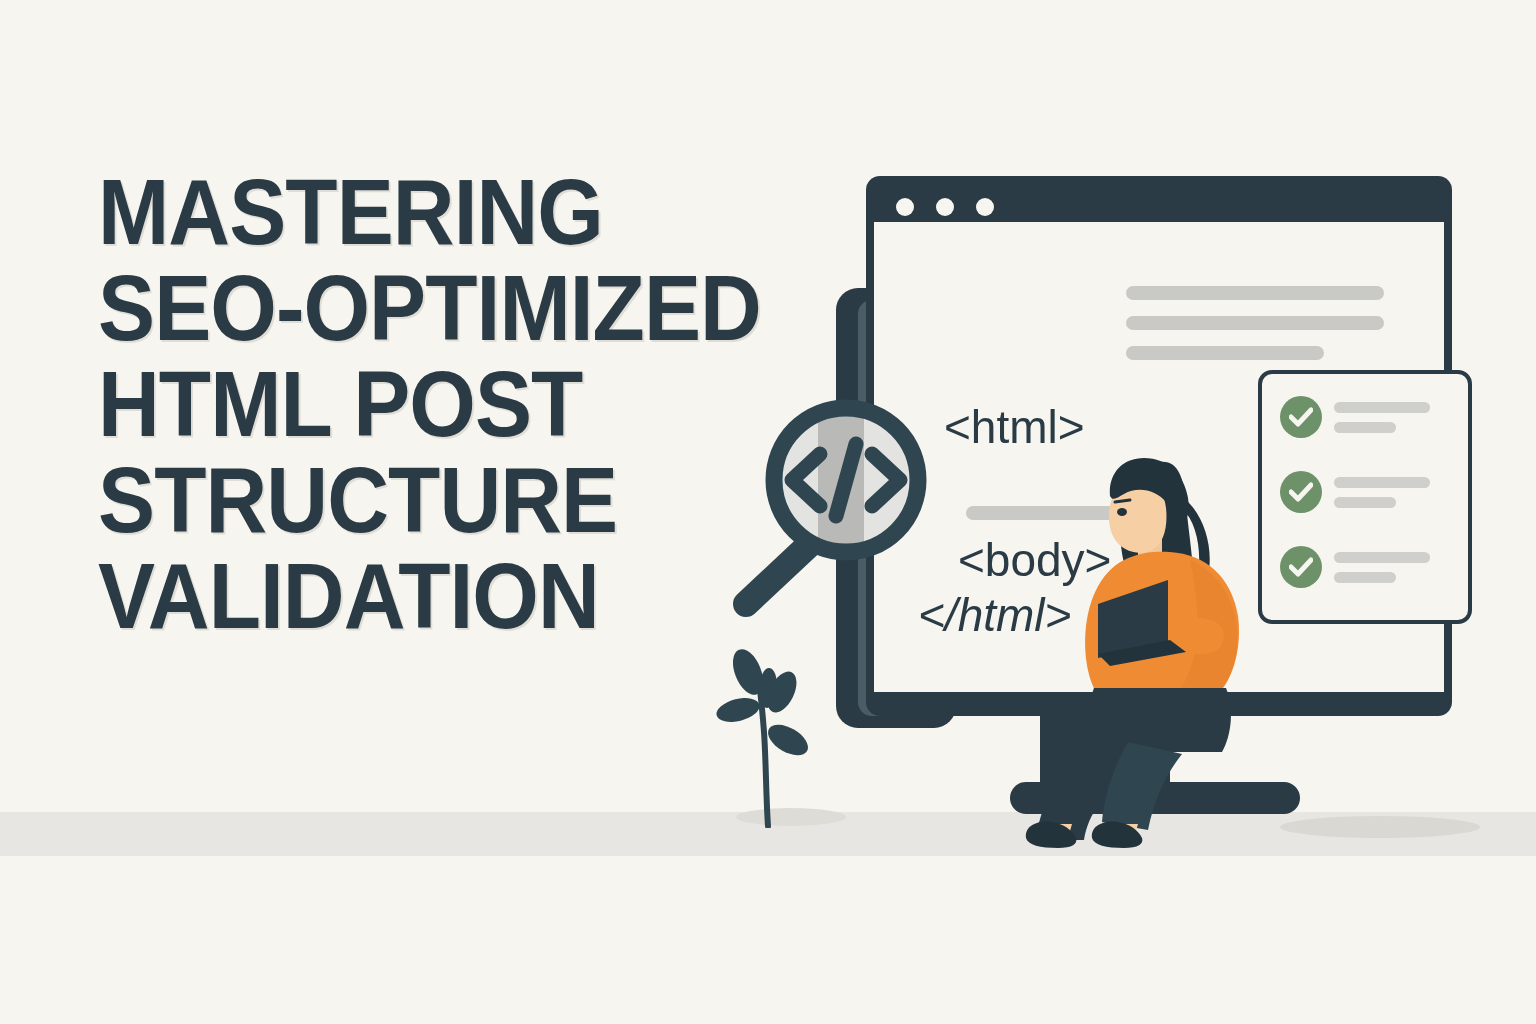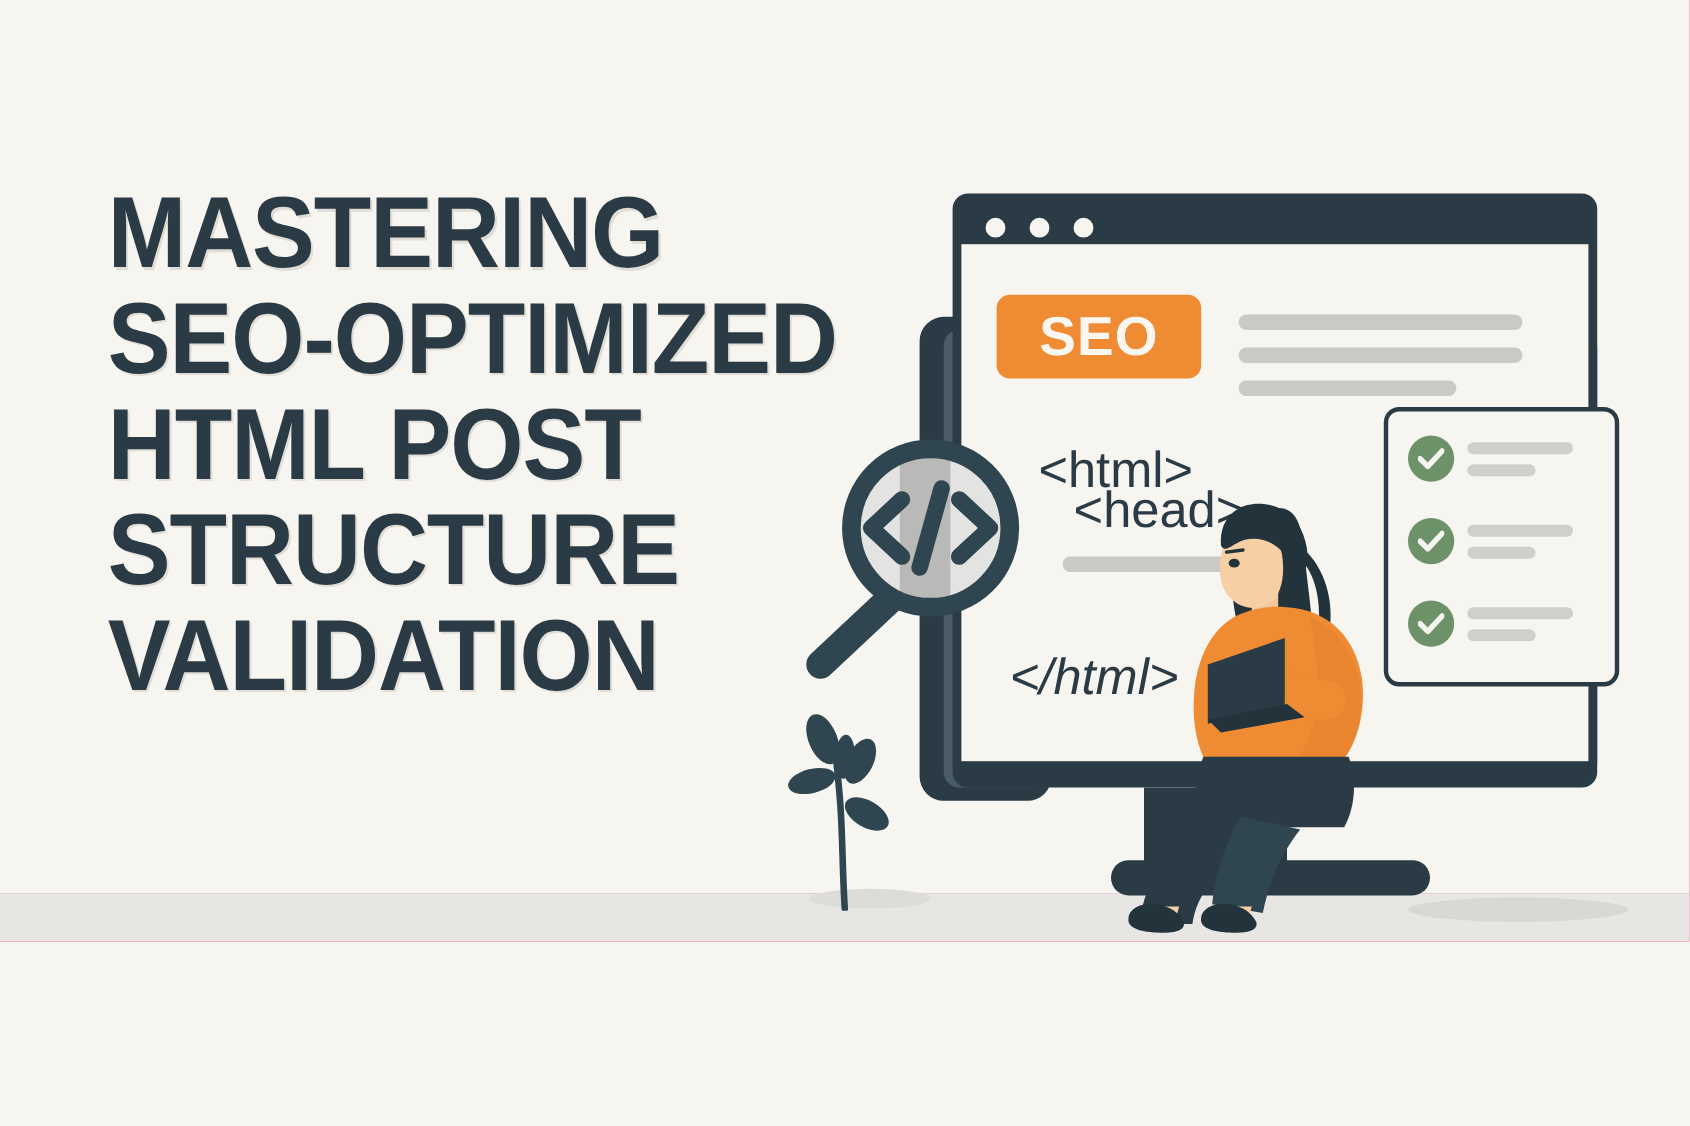--- a/index.html
+++ b/index.html
@@ -149,31 +149,28 @@
 
   <div class="monitor"></div>
   <div class="monitor-screen"></div>
 
   <div class="titlebar-dots">
     <span class="dot"></span>
     <span class="dot"></span>
     <span class="dot"></span>
   </div>
 
-  <div class="seo-badge">
-    <span>SEO</span>
-  </div>
 
   <div class="hbar" style="left:1126px;top:286px;width:258px;"></div>
   <div class="hbar" style="left:1126px;top:316px;width:258px;"></div>
   <div class="hbar" style="left:1126px;top:346px;width:198px;"></div>
 
   <div class="code" style="left:944px;top:404px;">&lt;html&gt;</div>
-  <div class="code" style="left:976px;top:440px;">&lt;head&gt;</div>
   <div class="codebar"></div>
+  <div class="code" style="left:958px;top:537px;">&lt;body&gt;</div>
   <div class="code" style="left:918px;top:592px;font-style:italic;">&lt;/html&gt;</div>
 
   <div class="mag-wrap">
     <svg width="240" height="270" viewBox="0 0 240 270">
 
       <line x1="88" y1="192" x2="24" y2="252" stroke="#2f4550" stroke-width="26" stroke-linecap="round"></line>
 
       <clipPath id="lensclip">
           <circle cx="124" cy="128" r="72"></circle>
         </clipPath>

